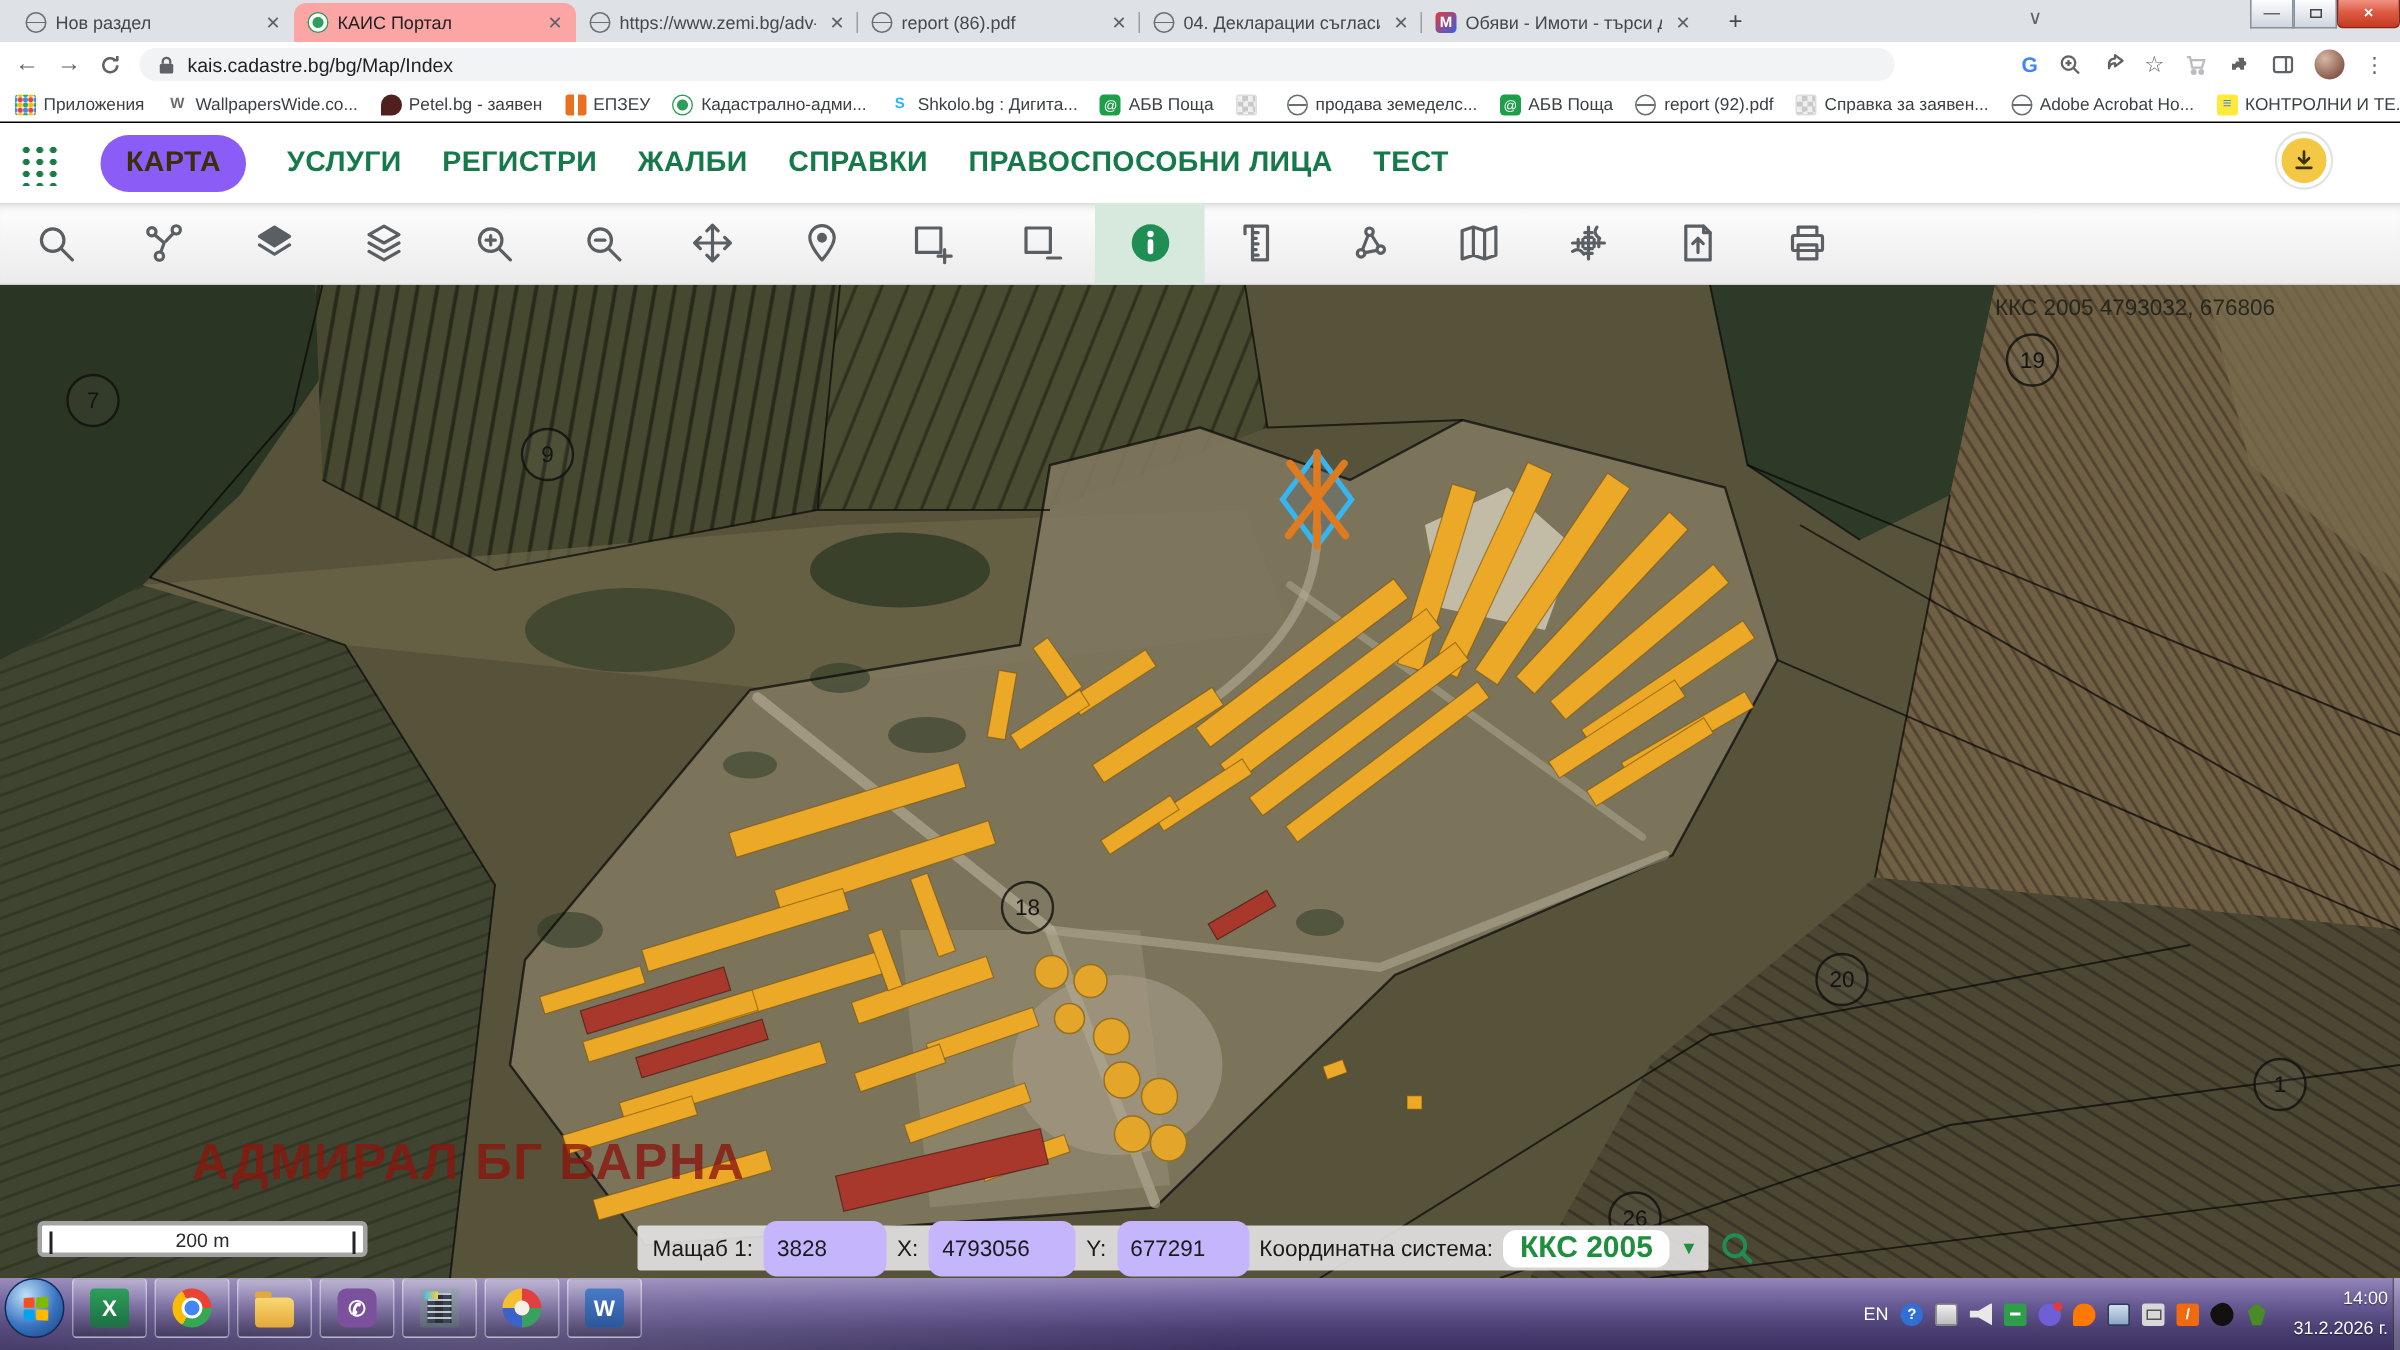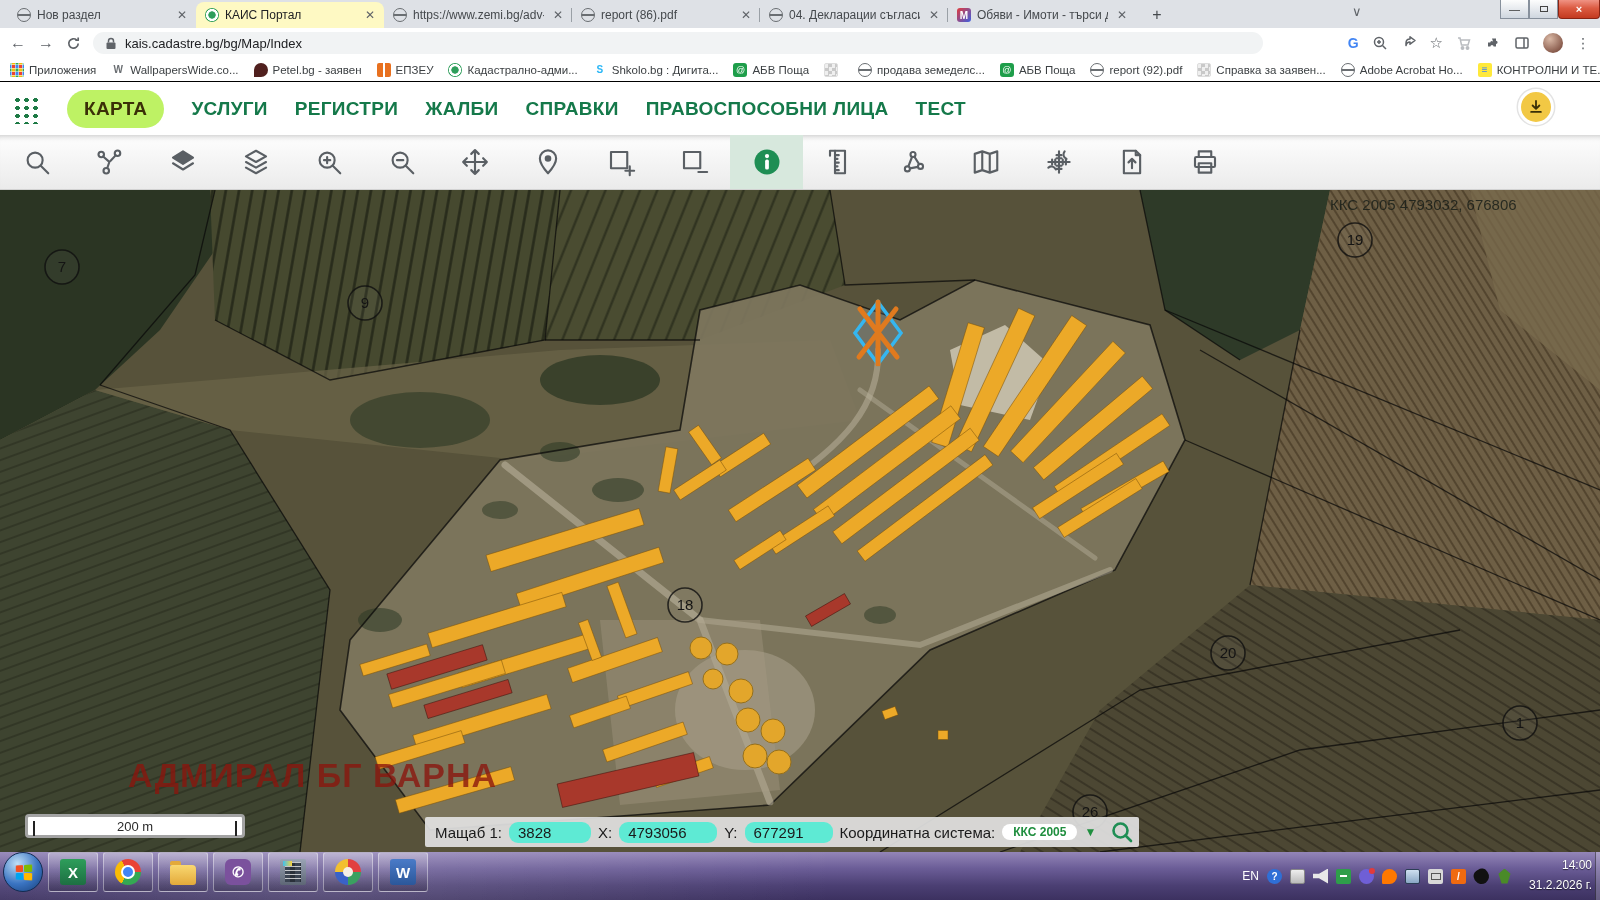--- a/index.html
+++ b/index.html
@@ -4,21 +4,21 @@
 <style>
   *{box-sizing:border-box;margin:0;padding:0}
   html,body{width:1600px;height:900px;overflow:hidden}
   body{font-family:"Liberation Sans",sans-serif;background:#fff;position:relative}
 
   
   .tabstrip{height:28px;background:#dee1e6;display:flex;align-items:flex-end;position:relative}
   .tab{width:188px;height:26px;display:flex;align-items:center;gap:6px;padding:0 6px 0 9px;
        border-radius:8px 8px 0 0;font-size:12px;color:#45494d;position:relative;flex:0 0 auto}
   .tab:not(.active)+.tab:not(.active)::before{content:"";position:absolute;left:-1px;top:6px;height:14px;width:1px;background:#9aa0a6}
-  .tab.active{background:#fef9c3;color:#202124}
+  .tab.active{background:#fca5a5;color:#202124}
   .tab-title{white-space:nowrap;overflow:hidden;flex:1;min-width:0}
   .tab-close{font-size:12px;color:#5f6368;padding:0 3px;flex:0 0 auto}
   .fav{width:14px;height:14px;flex:0 0 auto;display:inline-flex;align-items:center;justify-content:center;font-size:10px;border-radius:2px}
   .fav[data-icon="globe"]{border:1.5px solid #6a6e72;border-radius:50%;background:linear-gradient(transparent 45%,#6a6e72 45% 55%,transparent 55%)}
   .fav[data-icon="green-dot"]{border-radius:50%;background:radial-gradient(circle,#2e9e5b 34%,#fff 40% 58%,#2e9e5b 64%)}
   .fav[data-icon="m-color"]{background:linear-gradient(135deg,#e23b3b,#3b5fe2);color:#fff;font-weight:bold;border-radius:3px}
   .fav[data-icon="m-color"]::before{content:"М"}
   .newtab-btn{width:26px;height:26px;margin-left:8px;font-size:16px;color:#45494d;border:none;background:transparent;border-radius:50%;display:flex;align-items:center;justify-content:center}
   .tab-chevron{position:absolute;left:1352px;top:4px;color:#5f6368;font-size:13px;background:none;border:none}
   .win-controls{position:absolute;right:0;top:0;display:flex;height:19px}
@@ -50,21 +50,21 @@
   .bmi[data-icon="abv"]{background:#1e9e4a;color:#fff;border-radius:3px}.bmi[data-icon="abv"]::before{content:"@";font-size:9px}
   .bmi[data-icon="checker"]{background:repeating-conic-gradient(#c9c9c9 0 25%,#efefef 0 50%);background-size:7px 7px;border:1px solid #ddd}
   .bmi[data-icon="globe"]{border:1.5px solid #6a6e72;border-radius:50%;background:linear-gradient(transparent 45%,#6a6e72 45% 55%,transparent 55%)}
   .bmi[data-icon="doc-yellow"]{background:#ffe93b;color:#4285f4;font-weight:bold}.bmi[data-icon="doc-yellow"]::before{content:"≡"}
   .bm-spring{flex:1}
 
   
   .kais-nav{height:53px;background:#fff;display:flex;align-items:center;gap:27px;padding-left:12px;position:relative}
   .dots-icon{width:28px;height:30px;background-image:radial-gradient(#1d7a45 2.1px,transparent 2.6px);background-size:9px 8px;background-position:1px 2px}
   .nav-item{font-weight:bold;font-size:19px;color:#15794a;background:none;border:none;font-family:inherit;letter-spacing:.3px}
-  .nav-item.active{background:#bef264;color:#3a2f07;padding:8px 17px;border-radius:19px}
+  .nav-item.active{background:#8b5cf6;color:#3a2f07;padding:8px 17px;border-radius:19px}
   .download-fab{position:absolute;right:46px;top:7px;width:36px;height:36px;border-radius:50%;background:#f2c844;border:3px solid #fff;
       box-shadow:0 0 0 1.5px #e3e3e3;display:flex;align-items:center;justify-content:center}
 
   
   .map-toolbar{height:55px;background:linear-gradient(#fefefe,#ebebeb);display:flex;align-items:stretch;border-bottom:1px solid #d2d2d2;box-shadow:inset 0 7px 7px -7px rgba(0,0,0,.3)}
   .tool-btn{width:73px;border:none;background:transparent;display:flex;align-items:center;justify-content:center}
   .tool-btn.active{background:#d7e8dd}
 
   
   .map-container{position:relative;height:662px;background:#57523a;overflow:hidden}
@@ -72,23 +72,23 @@
   .map-svg text{font-family:"Liberation Sans",sans-serif}
   #marker-layer circle{fill:rgba(255,255,255,.04);stroke:rgba(15,15,15,.8);stroke-width:1.6}
   #marker-layer text{font-size:15px;fill:#141414;text-anchor:middle}
   .watermark{position:absolute;left:128px;top:566px;font-size:34px;font-weight:bold;color:rgba(139,21,13,.78);letter-spacing:1px;white-space:nowrap}
   .scalebar{position:absolute;left:25px;top:624px;width:220px;height:24px;background:#fff;border:3px solid #a3a3a3;border-radius:4px;
       display:flex;align-items:center;justify-content:center;font-size:13px;color:#2b2b2b}
   .scalebar::before,.scalebar::after{content:"";position:absolute;top:4px;width:2px;height:15px;background:#222}
   .scalebar::before{left:5px}.scalebar::after{right:5px}
   .map-statusbar{position:absolute;left:425px;top:627px;width:714px;height:30px;background:rgba(226,226,226,.92);
       display:flex;align-items:center;gap:7px;padding:0 10px;font-size:15px;color:#1a1a1a;border-radius:2px}
-  .sb-input{height:21px;border:none;border-radius:9px;background:#5eead4;padding:0 9px;font-size:15px;color:#1a1a1a;font-family:inherit}
+  .sb-input{height:37px;border:none;border-radius:9px;background:#c4b5fd;padding:0 9px;font-size:15px;color:#1a1a1a;font-family:inherit}
   .sb-label{white-space:nowrap}
-  .crs-pill{background:#fff;border-radius:9px;padding:1px 11px;color:#1f8e3e;font-weight:bold;font-size:12px;white-space:nowrap}
+  .crs-pill{background:#fff;border-radius:9px;padding:1px 11px;color:#1f8e3e;font-weight:bold;font-size:20px;white-space:nowrap}
   .crs-caret{color:#1f8e3e;font-size:12px;border:none;background:none;font-weight:bold}
 
   
   .taskbar{height:48px;display:flex;align-items:flex-start;gap:5px;padding:0 3px;position:relative;
       background:linear-gradient(#9486b8,#6a5c96 35%,#4b3f73 70%,#3c3160),
                  radial-gradient(circle at 20% 50%,rgba(255,255,255,.15),transparent 40%);
       background-blend-mode:overlay}
   .start-orb{width:40px;height:40px;border-radius:50%;border:1px solid #122b52;flex:0 0 auto;
       background:radial-gradient(circle at 35% 28%,#bfe0f7,#3a74c2 55%,#173e78);display:flex;align-items:center;justify-content:center}
   .winflag{width:17px;height:15px;display:grid;grid-template-columns:1fr 1fr;grid-template-rows:1fr 1fr;gap:1.5px;transform:perspective(40px) rotateY(-16deg)}

